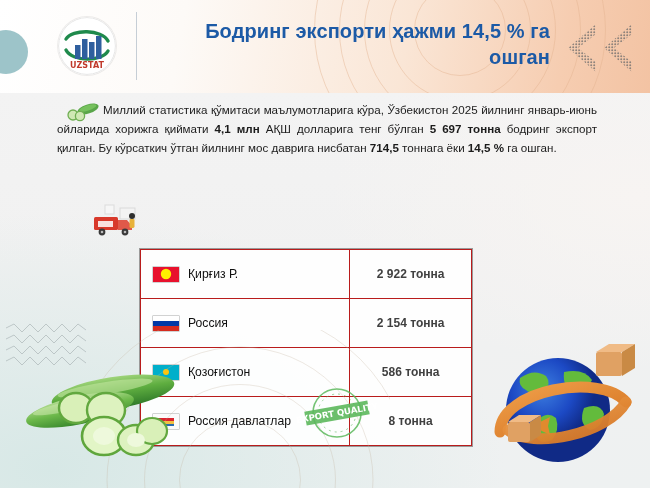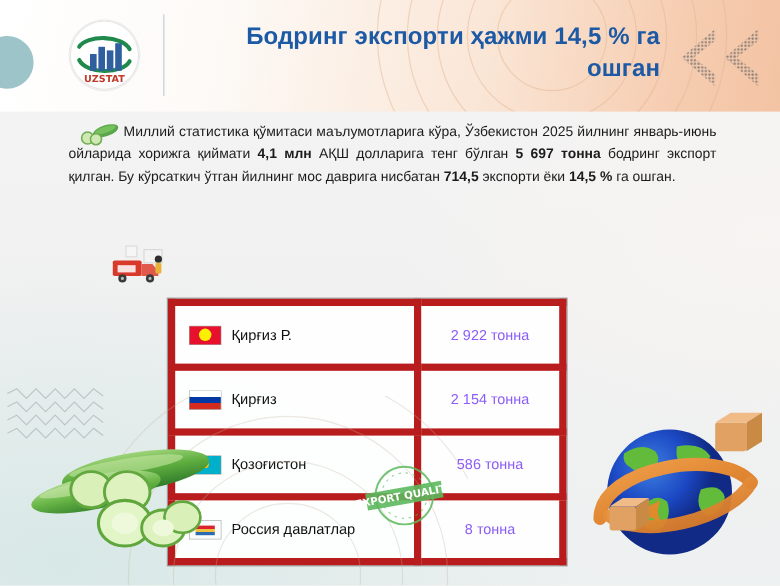--- a/index.html
+++ b/index.html
@@ -75,23 +75,23 @@
     margin-left:62px;width:400px;text-align:center;
     font-size:12.4px;font-weight:bold;color:#111;line-height:1.5;
   }
 
   
   .tbl{
     position:absolute;left:140px;top:249px;width:332px;
     border-collapse:collapse;background:rgba(255,255,255,.92);
     box-shadow:0 0 0 1px #9a9a9a;
   }
-  .tbl td{border:6px solid #b91c1c;height:24px;padding:12px;}
+  .tbl td{border:1px solid #b91c1c;height:24px;padding:12px;}
   .td-country{width:218px;padding-left:8px;font-size:12.2px;color:#111;}
-  .td-val{width:114px;text-align:center;font-size:12px;font-weight:normal;color:#8b5cf6;}
+  .td-val{width:114px;text-align:center;font-size:12px;font-weight:bold;color:#404040;}
   .cflag{display:inline-block;vertical-align:middle;width:26px;height:15px;
          margin-right:9px;box-shadow:0 0 0 .5px rgba(0,0,0,.35);position:relative;overflow:hidden;}
   .cname{display:inline-block;vertical-align:middle;}
 
   
   .f-kg{background:#e8112d;}
   .f-kg::after{content:"";position:absolute;left:50%;top:50%;width:8px;height:8px;
     margin:-4px 0 0 -4px;border-radius:50%;background:#ffef00;
     box-shadow:0 0 0 1.2px #ffef00;}
   .f-ru{background:linear-gradient(180deg,#fff 0 33.3%,#0039a6 33.3% 66.6%,#d52b1e 66.6% 100%);}
@@ -166,21 +166,21 @@
 
   <div class="para-wrap">
     <div class="cuke-icon">
       <svg viewBox="0 0 34 20" width="34" height="20">
         <ellipse cx="23" cy="7" rx="11" ry="4.6" fill="#5aa64a" transform="rotate(-18 23 7)"></ellipse>
         <ellipse cx="23" cy="6" rx="9" ry="2.6" fill="#76c15e" transform="rotate(-18 23 7)"></ellipse>
         <circle cx="8" cy="13" r="5" fill="#cfe8b4" stroke="#6fae52" stroke-width="1.3"></circle>
         <circle cx="15" cy="14" r="4.6" fill="#cfe8b4" stroke="#6fae52" stroke-width="1.3"></circle>
       </svg>
     </div>
-    <div class="para"><span>Миллий статистика қўмитаси маълумотларига кўра, Ўзбекистон 2025 йилнинг январь-июнь ойларида хорижга қиймати </span><b>4,1 млн</b><span> АҚШ долларига тенг бўлган </span><b>5 697 тонна</b><span> бодринг экспорт қилган. Бу кўрсаткич ўтган йилнинг мос даврига нисбатан </span><b>714,5</b><span> экспорти ёки </span><b>14,5 %</b><span> га ошган.</span></div>
+    <div class="para"><span>Миллий статистика қўмитаси маълумотларига кўра, Ўзбекистон 2025 йилнинг январь-июнь ойларида хорижга қиймати </span><b>4,1 млн</b><span> АҚШ долларига тенг бўлган </span><b>5 697 тонна</b><span> бодринг экспорт қилган. Бу кўрсаткич ўтган йилнинг мос даврига нисбатан </span><b>714,5</b><span> тоннага ёки </span><b>14,5 %</b><span> га ошган.</span></div>
   </div>
 
   <div class="sub-wrap">
     <div class="truck-icon">
       <svg viewBox="0 0 56 40" width="56" height="40">
         <rect x="7" y="17" width="24" height="13" rx="1.5" fill="#d8392b"></rect>
         <path d="M31 20 h9 l5 6 v4 h-14 z" fill="#e0594a"></path>
         <rect x="11" y="21" width="15" height="6" fill="#fff" opacity=".85"></rect>
         <circle cx="15" cy="32" r="3.4" fill="#3a3a3a"></circle>
           <circle cx="15" cy="32" r="1.3" fill="#bbb"></circle>
@@ -194,21 +194,21 @@
     </div>
   </div>
 
   <table class="tbl">
     <tbody>
         <tr>
           <td class="td-country"><span class="cflag f-kg"></span><span class="cname">Қирғиз Р.</span></td>
           <td class="td-val">2 922 тонна</td>
         </tr>
         <tr>
-          <td class="td-country"><span class="cflag f-ru"></span><span class="cname">Қирғиз</span></td>
+          <td class="td-country"><span class="cflag f-ru"></span><span class="cname">Россия</span></td>
           <td class="td-val">2 154 тонна</td>
         </tr>
         <tr>
           <td class="td-country"><span class="cflag f-kz"></span><span class="cname">Қозоғистон</span></td>
           <td class="td-val">586 тонна</td>
         </tr>
         <tr>
           <td class="td-country"><span class="cflag f-other"></span><span class="cname">Россия давлатлар</span></td>
           <td class="td-val">8 тонна</td>
         </tr>

